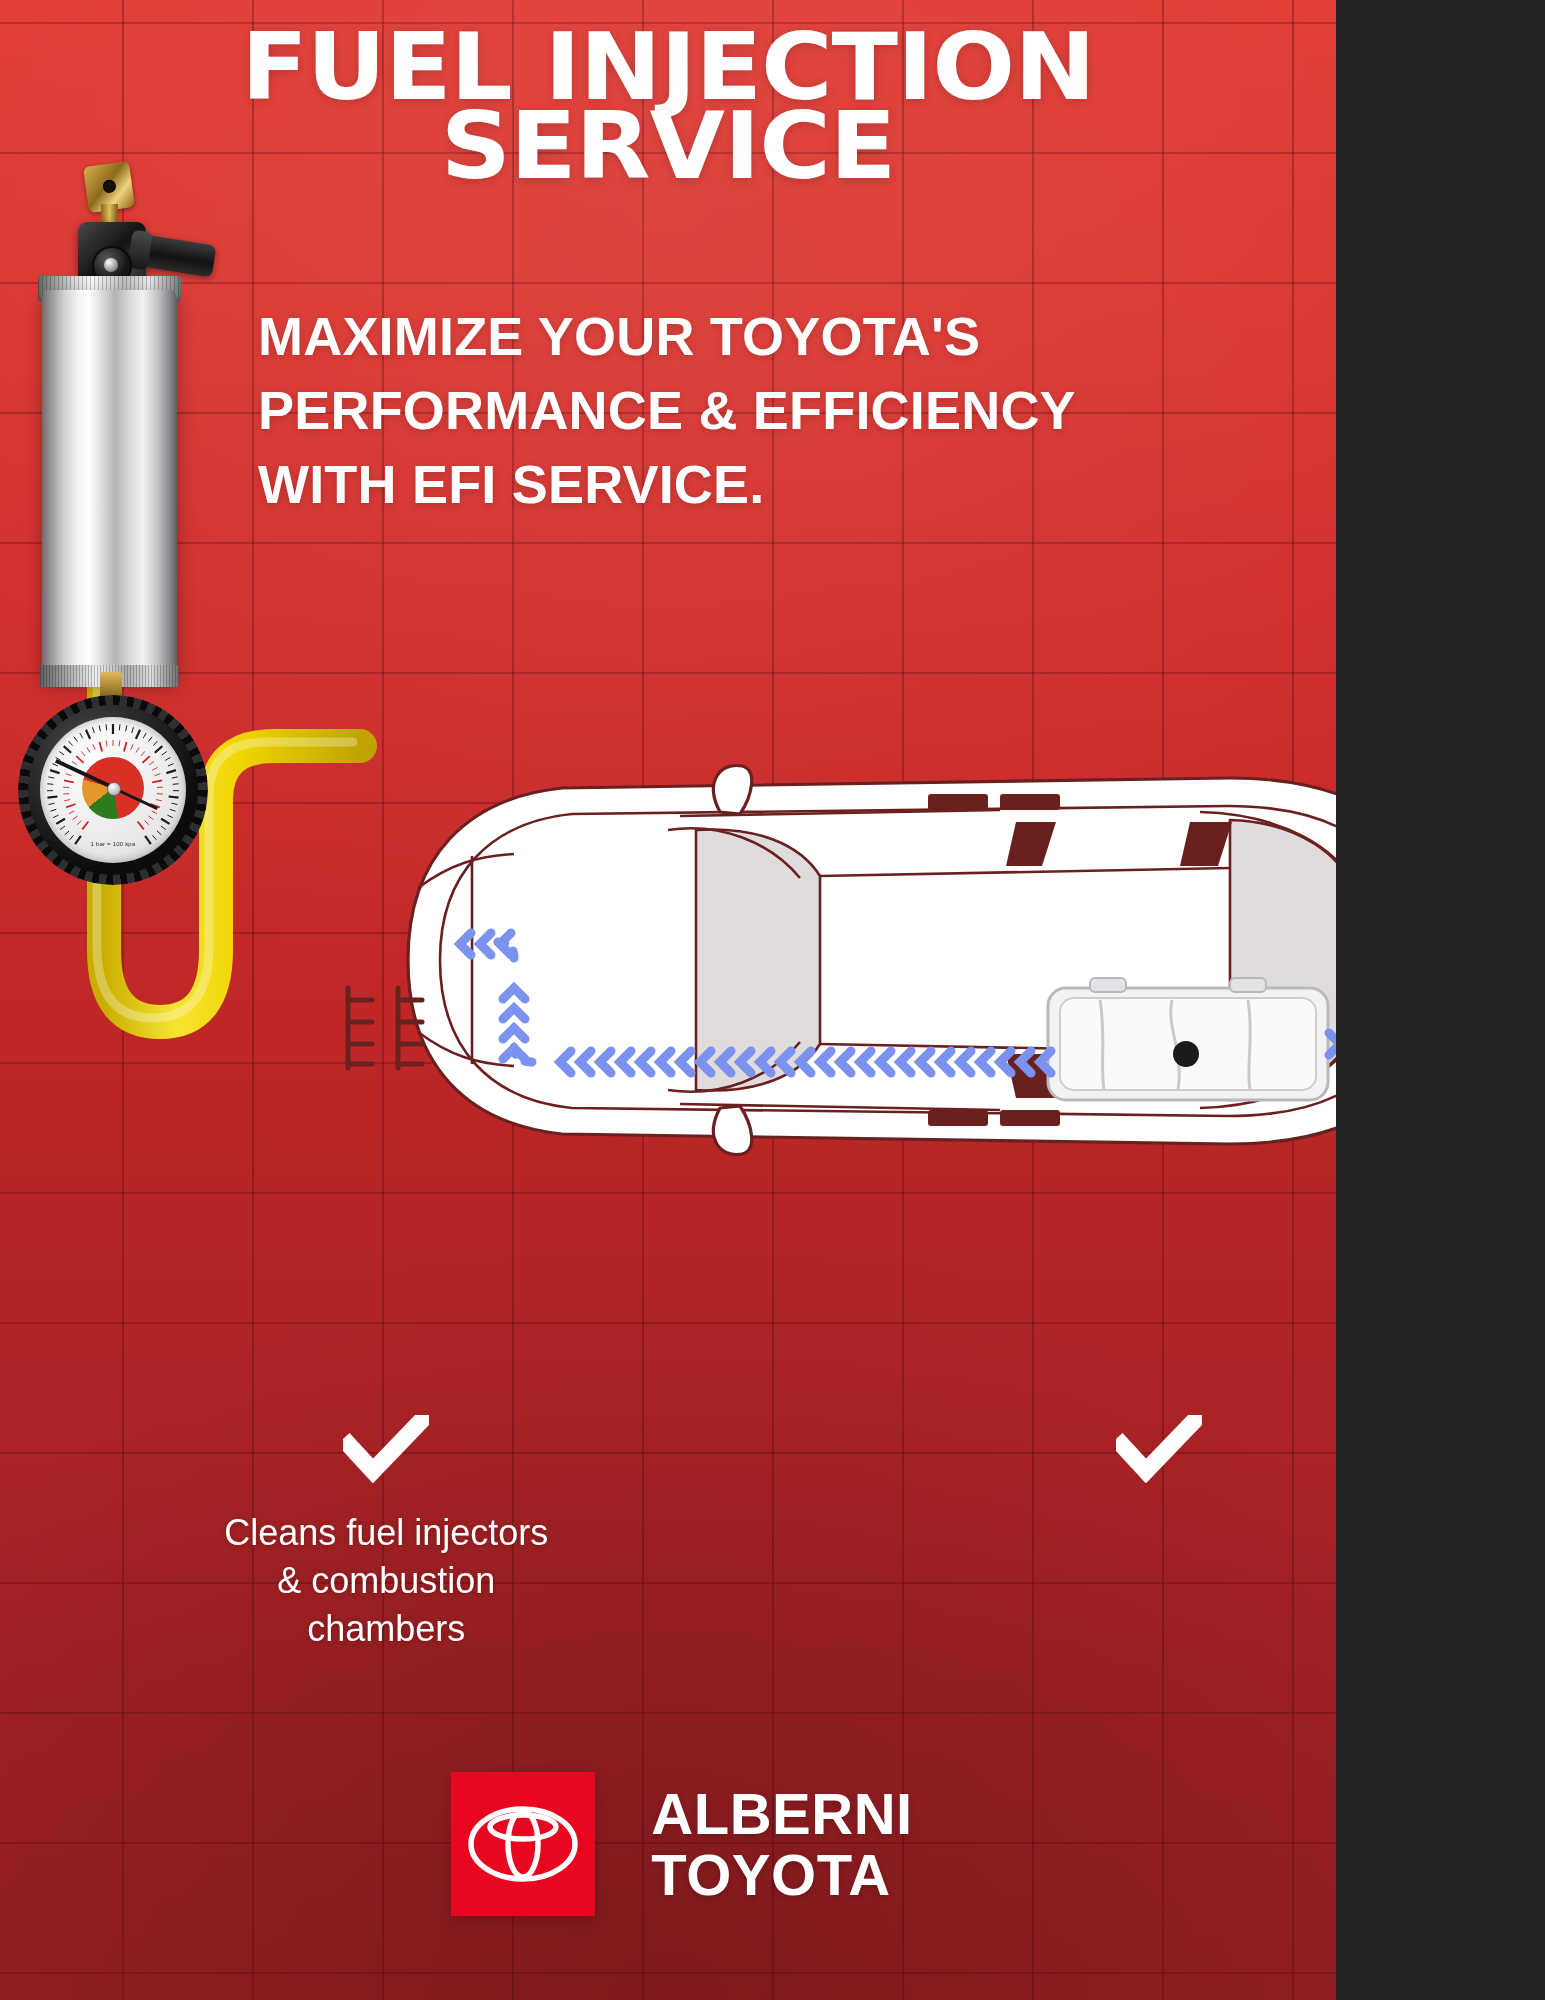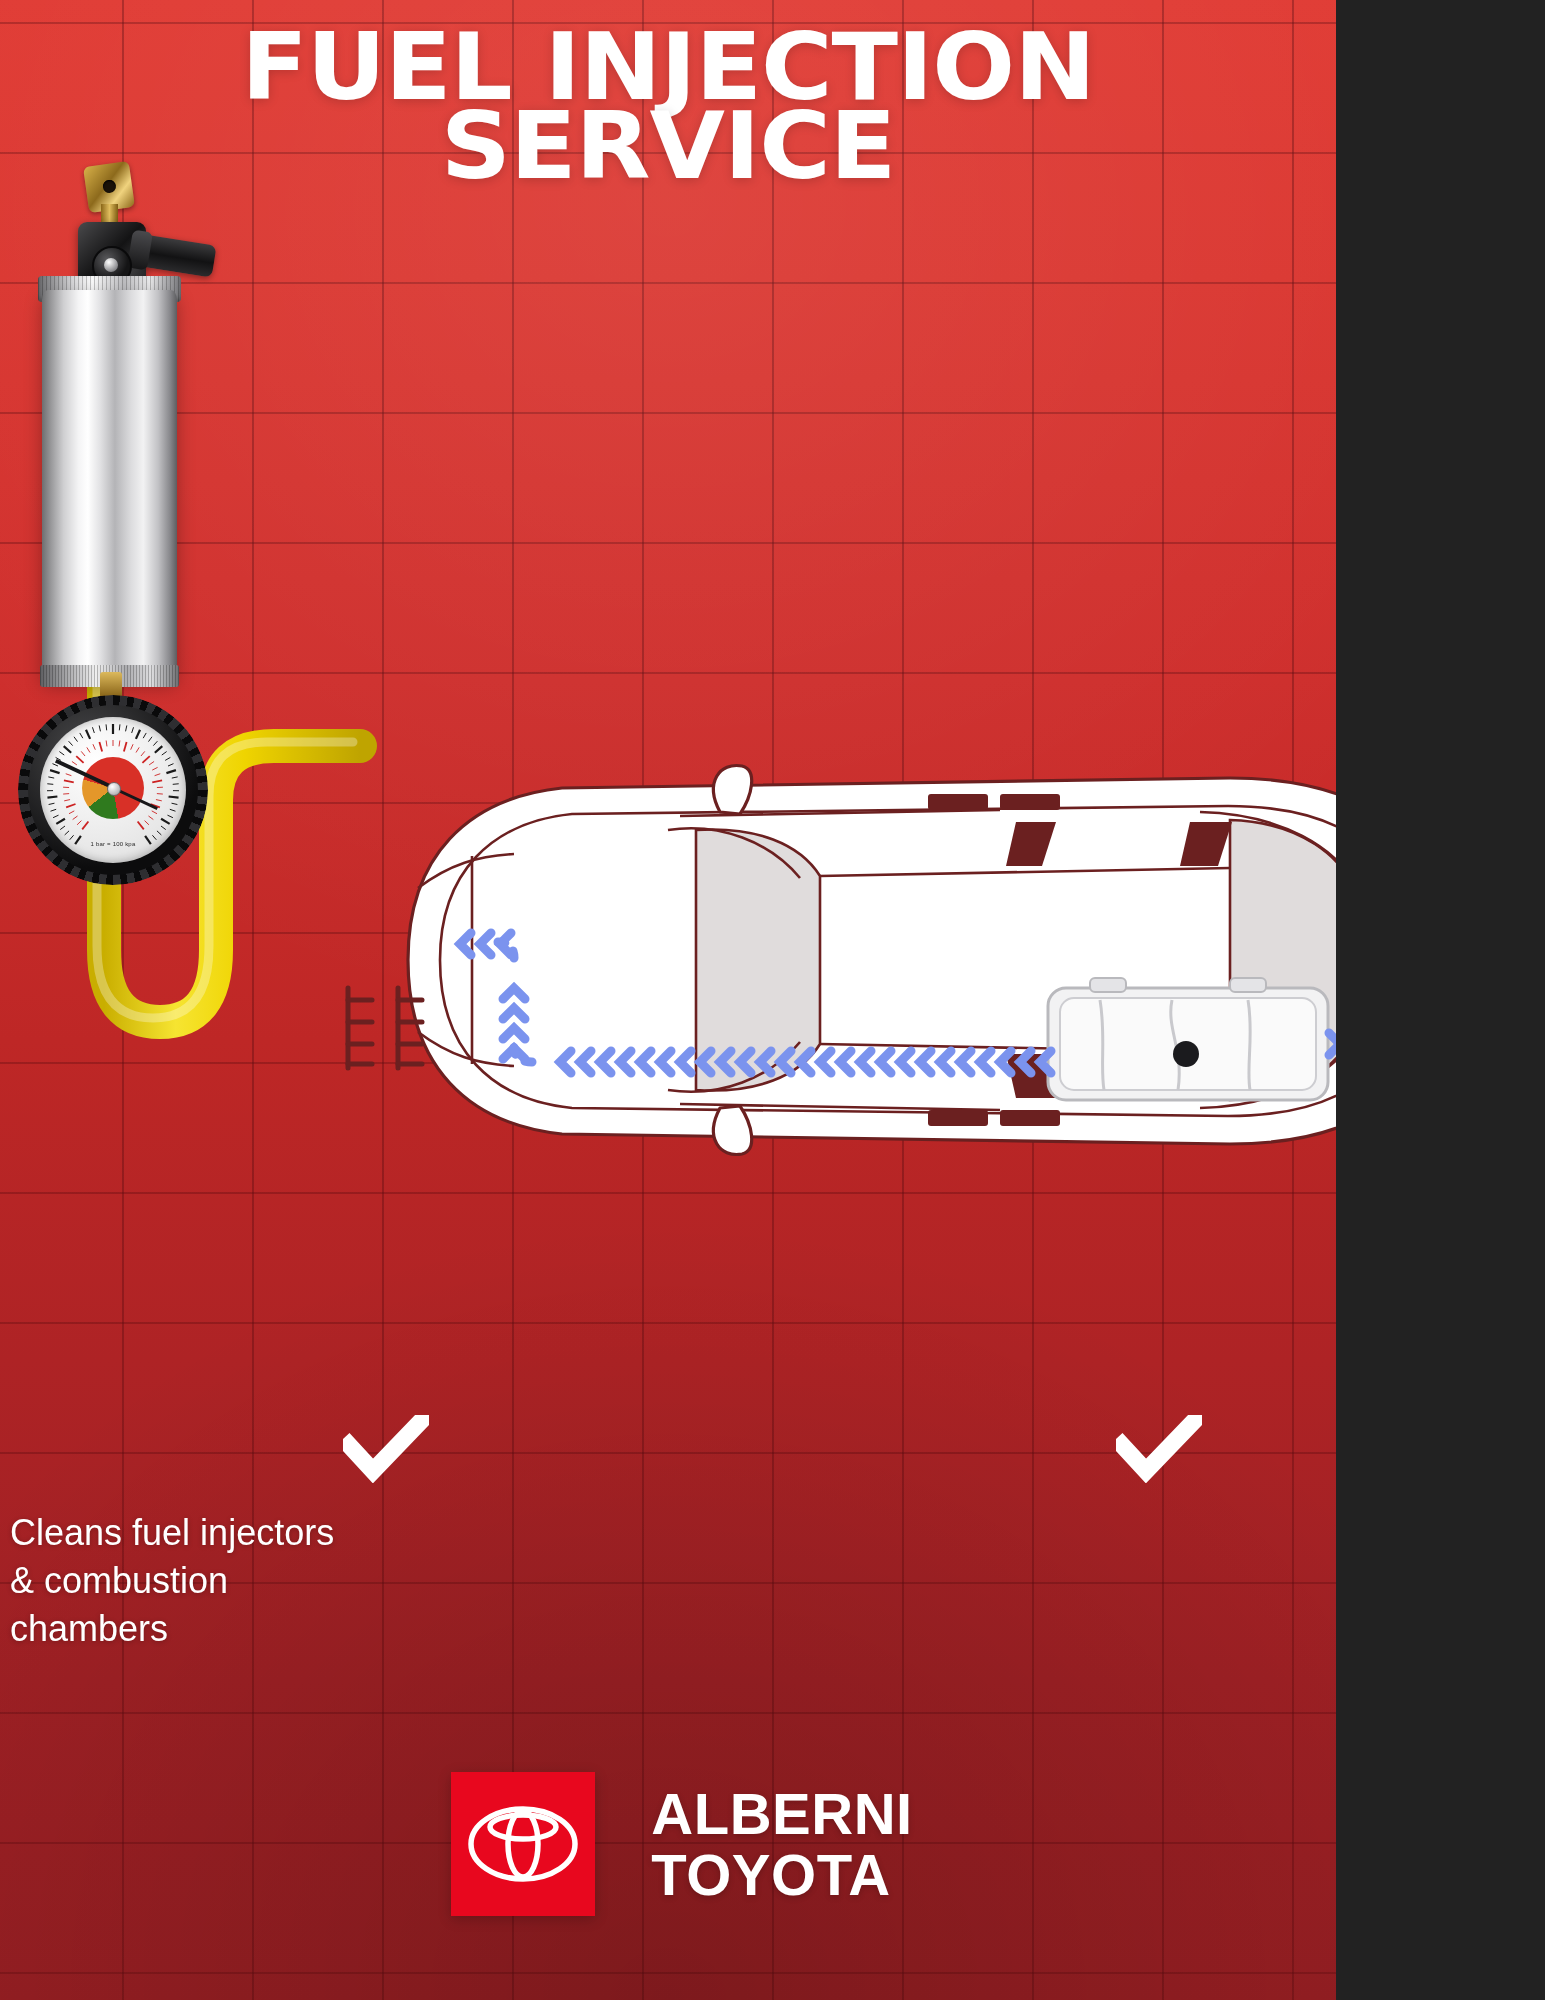--- a/index.html
+++ b/index.html
@@ -200,21 +200,21 @@
   }
 
   
   .car{position:absolute;left:300px;top:760px;width:1220px;height:400px;z-index:3;}
 
   
   .benefits{
     position:absolute;left:0;top:1415px;width:1545px;
     display:flex;z-index:6;
   }
-  .bcol{flex:1;text-align:left;padding:0 10px;}
+  .bcol{flex:1;text-align:center;padding:0 10px;}
   .bcheck{
     display:block;margin:0 auto 26px;width:86px;height:68px;
   }
   .btext{
     color:#fff;
     font-family:"Liberation Sans",sans-serif;
     font-weight:400;
     font-size:36px;
     line-height:1.33;
     white-space:pre-line;
@@ -248,20 +248,23 @@
 <body>
 
 <div class="poster">
 
   <div class="grid"></div>
   <div class="grid-soft"></div>
 
   <div class="headline">FUEL INJECTION
 SERVICE</div>
 
+  <div class="subhead">MAXIMIZE YOUR TOYOTA'S
+PERFORMANCE &amp; EFFICIENCY
+WITH EFI SERVICE.</div>
 
   <div class="tool">
 
     <div class="brass-top"></div>
     <div class="brass-neck"></div>
     <div class="valve-body"></div>
     <div class="valve-arm"></div>
     <div class="valve-knob"></div>
     <div class="brass-lower"></div>
 

